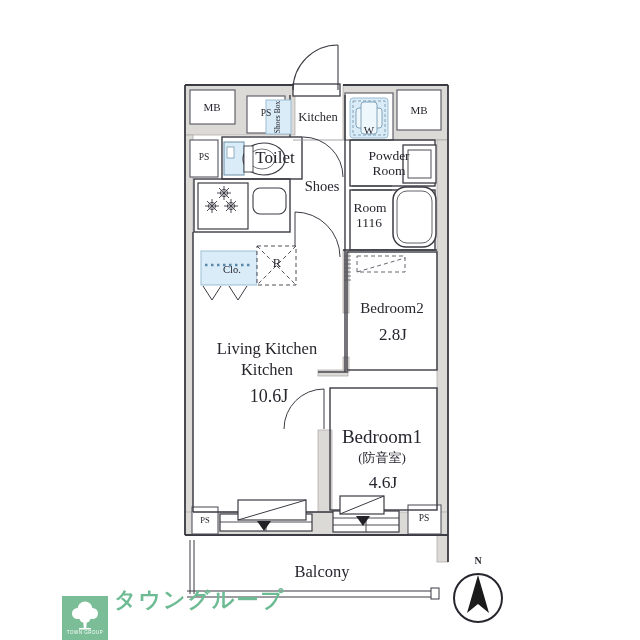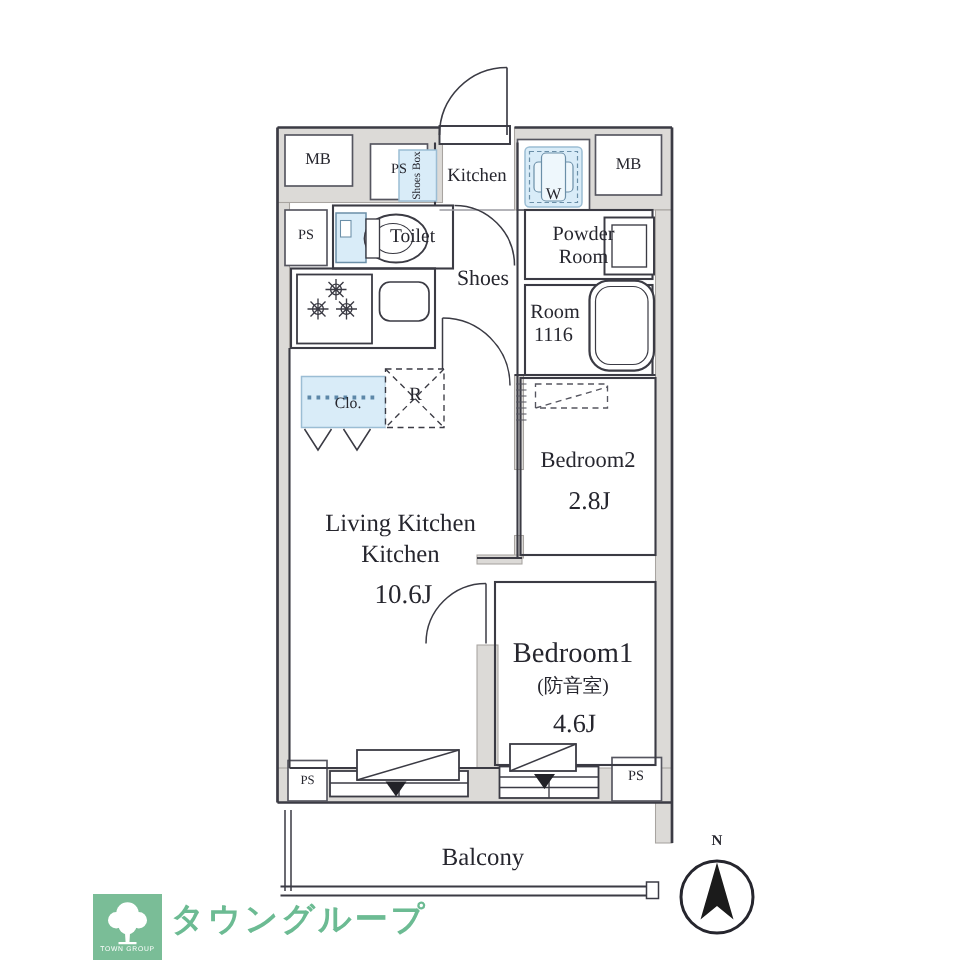--- a/index.html
+++ b/index.html
@@ -197,21 +197,21 @@
   </g>
 </svg>
 
   <div class="lbl" style="left:212px;top:107px;font-size:11px;">MB</div>
   <div class="lbl" style="left:266px;top:114px;font-size:9.5px;">PS</div>
   <div class="lbl lbl-vert" style="left:278px;top:117px;font-size:7.5px;">Shoes Box</div>
   <div class="lbl" style="left:318px;top:117px;font-size:12.5px;">Kitchen</div>
   <div class="lbl" style="left:369px;top:130px;font-size:11px;">W</div>
   <div class="lbl" style="left:419px;top:110px;font-size:11px;">MB</div>
   <div class="lbl" style="left:204px;top:158px;font-size:9.5px;">PS</div>
-  <div class="lbl" style="left:275px;top:157px;font-size:13px;">Toilet</div>
+  <div class="lbl" style="left:275px;top:157px;font-size:17px;">Toilet</div>
   <div class="lbl" style="left:389px;top:156px;font-size:13.5px;">Powder</div>
   <div class="lbl" style="left:389px;top:171px;font-size:13.5px;">Room</div>
   <div class="lbl" style="left:322px;top:186px;font-size:14.5px;">Shoes</div>
   <div class="lbl" style="left:370px;top:208px;font-size:13.5px;">Room</div>
   <div class="lbl" style="left:369px;top:223px;font-size:13.5px;">1116</div>
   <div class="lbl" style="left:232px;top:270px;font-size:10.5px;">Clo.</div>
   <div class="lbl" style="left:277px;top:263px;font-size:12.5px;">R</div>
   <div class="lbl" style="left:392px;top:308px;font-size:15px;">Bedroom2</div>
   <div class="lbl" style="left:393px;top:334px;font-size:17px;">2.8J</div>
   <div class="lbl" style="left:267px;top:349px;font-size:16.5px;">Living Kitchen</div>
@@ -219,15 +219,15 @@
   <div class="lbl" style="left:269px;top:396px;font-size:18px;">10.6J</div>
   <div class="lbl" style="left:382px;top:436px;font-size:19px;">Bedroom1</div>
   <div class="lbl" style="left:382px;top:457px;font-size:13px;">(防音室)</div>
   <div class="lbl" style="left:383px;top:483px;font-size:17.5px;">4.6J</div>
   <div class="lbl" style="left:205px;top:520px;font-size:8.5px;">PS</div>
   <div class="lbl" style="left:424px;top:519px;font-size:9.5px;">PS</div>
   <div class="lbl" style="left:322px;top:572px;font-size:16.5px;">Balcony</div>
   <div class="lbl" style="left:478px;top:561px;font-size:10px;font-weight:bold;">N</div>
 
   <div class="logo-badge-text" style="left:85px;top:630px;">TOWN GROUP</div>
-  <div class="logo-brand" style="left:114px;top:598px;">タウングループ</div>
+  <div class="logo-brand" style="left:114px;top:585px;">タウングループ</div>
 
 </div>
 
 </body></html>

